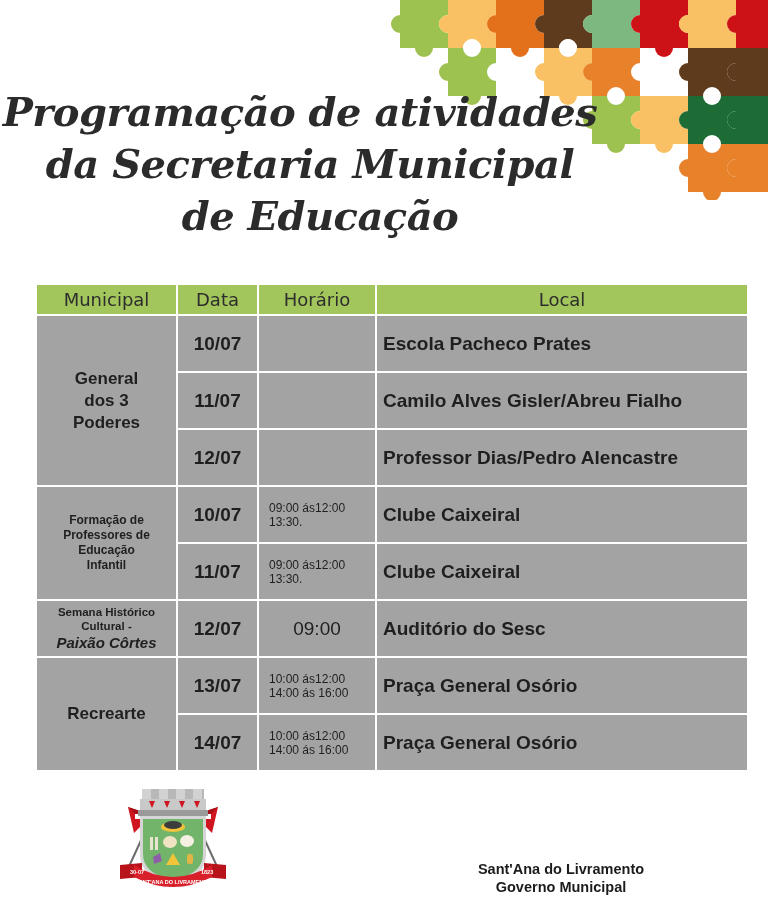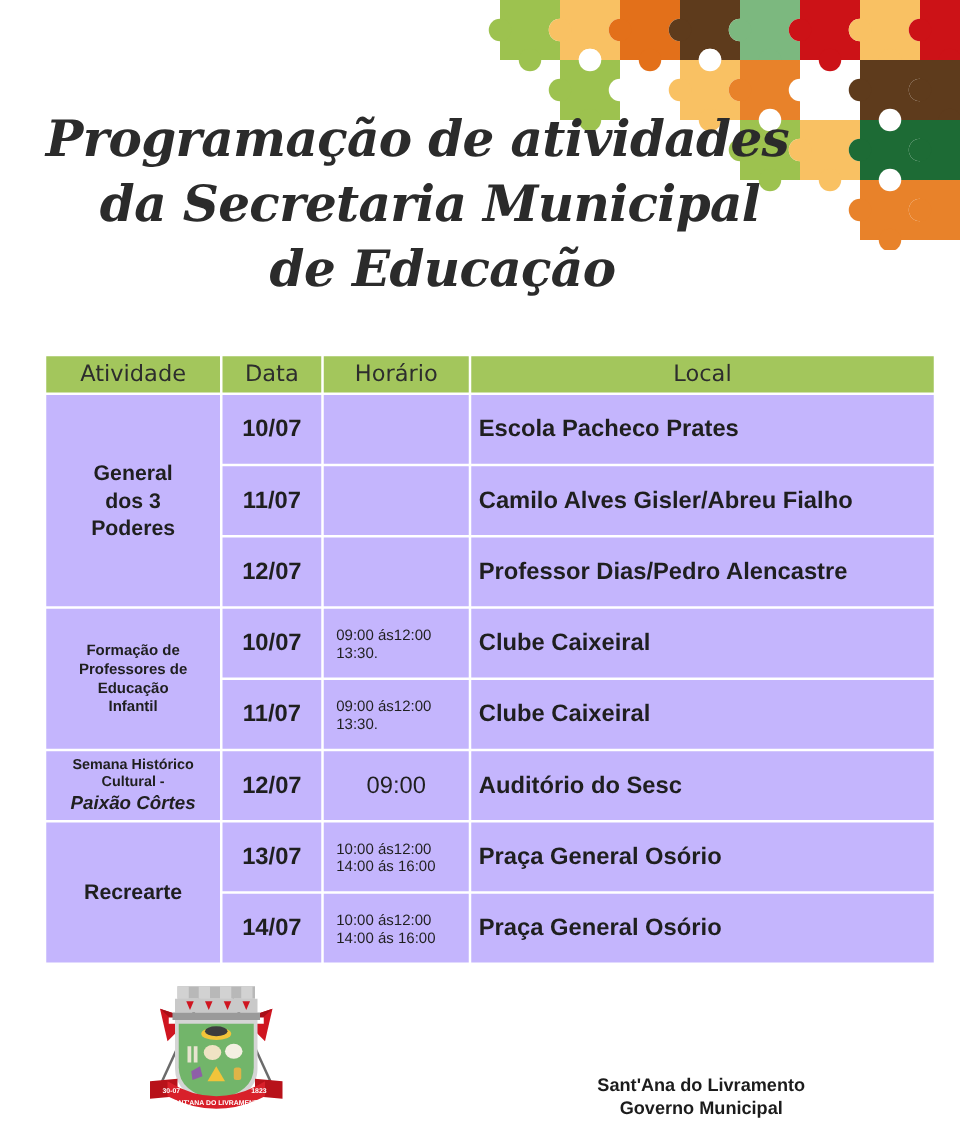--- a/index.html
+++ b/index.html
@@ -23,21 +23,20 @@
     pointer-events: none;
   }
 
   
   #title-block {
     position: absolute;
     left: 0; top: 86px;
     width: 640px;
     text-align: center;
     z-index: 5;
-    margin-left: 34px;
   }
   .title-line {
     font-family: "DejaVu Serif", "Liberation Serif", serif;
     font-style: italic;
     font-weight: 700;
     font-size: 40px;
     line-height: 52px;
     color: #2b2b2b;
     letter-spacing: -0.5px;
     white-space: nowrap;
@@ -61,21 +60,21 @@
     font-family: "DejaVu Sans", sans-serif;
     font-weight: 400;
     font-size: 18px;
     line-height: 29px;
     height: 29px;
     padding: 0 4px;
     text-align: center;
     border: none;
   }
   #schedule td {
-    background: #c4b5fd;
+    background: #a3a3a3;
     color: #1f1f1f;
     padding: 4px 6px;
     vertical-align: middle;
     border: none;
   }
   .col-atividade { width: 139px; }
   .col-data      { width: 79px;  }
   .col-horario   { width: 116px; }
   .col-local     { width: 370px; }
 
@@ -299,21 +298,21 @@
 
   <table id="schedule">
     <colgroup>
       <col class="col-atividade">
         <col class="col-data">
         <col class="col-horario">
         <col class="col-local">
     </colgroup>
     <thead>
       <tr>
-        <th>Atividade</th>
+        <th>Municipal</th>
         <th>Data</th>
         <th>Horário</th>
         <th>Local</th>
       </tr>
     </thead>
     <tbody>
 
       <tr class="r-tall">
         <td class="c-atividade" rowspan="3">
           <span>General</span><br>

